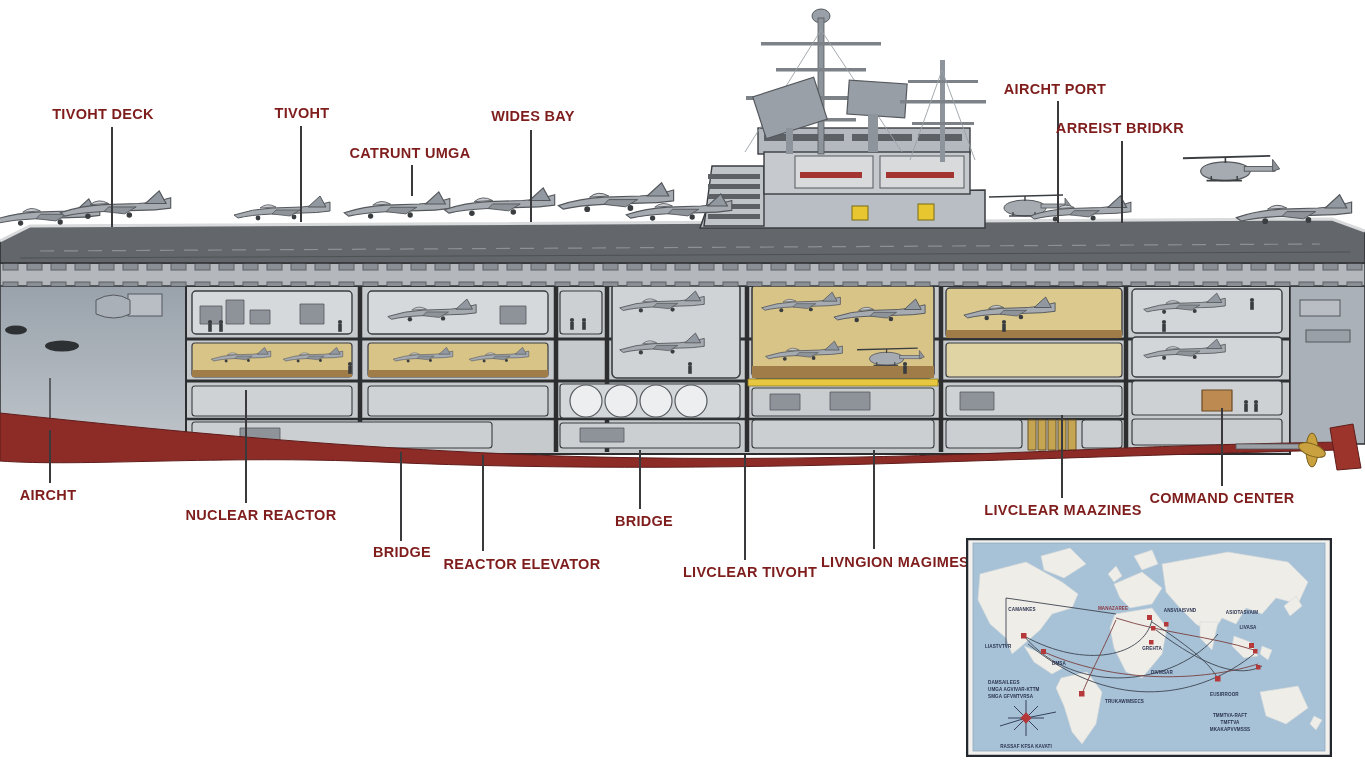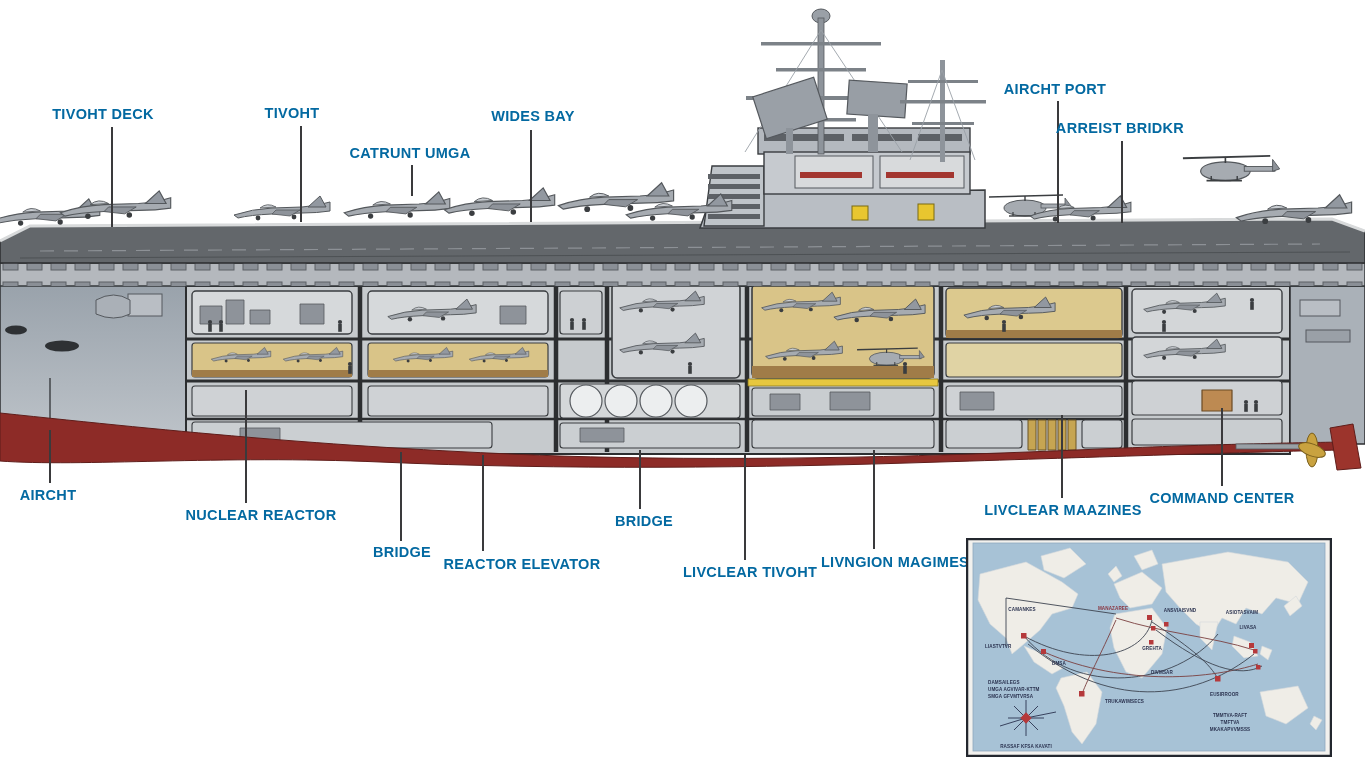--- a/index.html
+++ b/index.html
@@ -1,19 +1,19 @@
 <!DOCTYPE html>
 <html><head>
 <meta charset="utf-8">
 <style>
   html,body{margin:0;padding:0;background:#ffffff;}
   #stage{position:relative;width:1365px;height:768px;background:#ffffff;overflow:hidden;
          font-family:"Liberation Sans",sans-serif;}
   .callout{position:absolute;transform:translateX(-50%);white-space:nowrap;
-           font-weight:700;font-size:14.5px;letter-spacing:.3px;color:#0369a1;}
+           font-weight:700;font-size:14.5px;letter-spacing:.3px;color:#7f1d1d;}
   .leader{position:absolute;width:1.6px;background:#3a3a3c;}
   #ship-svg,#map-svg{position:absolute;}
   #ship-svg{left:0;top:0;}
   #map-svg{left:966px;top:538px;}
   .maplbl{font-weight:700;font-size:4.6px;fill:#2b3350;letter-spacing:.1px;}
   .maplbl.red{fill:#8a3540;}
 </style>
 </head>
 <body>
 
@@ -275,21 +275,21 @@
   <div class="leader" style="left:245px;top:390px;height:113px"></div>
   <div class="leader" style="left:400px;top:452px;height:89px"></div>
   <div class="leader" style="left:482px;top:455px;height:96px"></div>
   <div class="leader" style="left:639px;top:450px;height:59px"></div>
   <div class="leader" style="left:744px;top:455px;height:105px"></div>
   <div class="leader" style="left:873px;top:450px;height:99px"></div>
   <div class="leader" style="left:1061px;top:415px;height:83px"></div>
   <div class="leader" style="left:1221px;top:408px;height:78px"></div>
 
   <div class="callout" style="left:103px;top:106px">TIVOHT DECK</div>
-  <div class="callout" style="left:292px;top:105px">TIVOHT</div>
+  <div class="callout" style="left:302px;top:105px">TIVOHT</div>
   <div class="callout" style="left:410px;top:145px">CATRUNT UMGA</div>
   <div class="callout" style="left:533px;top:108px">WIDES BAY</div>
   <div class="callout" style="left:1055px;top:81px">AIRCHT PORT</div>
   <div class="callout" style="left:1120px;top:120px">ARREIST BRIDKR</div>
   <div class="callout" style="left:48px;top:487px">AIRCHT</div>
   <div class="callout" style="left:261px;top:507px">NUCLEAR REACTOR</div>
   <div class="callout" style="left:402px;top:544px">BRIDGE</div>
   <div class="callout" style="left:522px;top:556px">REACTOR ELEVATOR</div>
   <div class="callout" style="left:644px;top:513px">BRIDGE</div>
   <div class="callout" style="left:750px;top:564px">LIVCLEAR TIVOHT</div>

